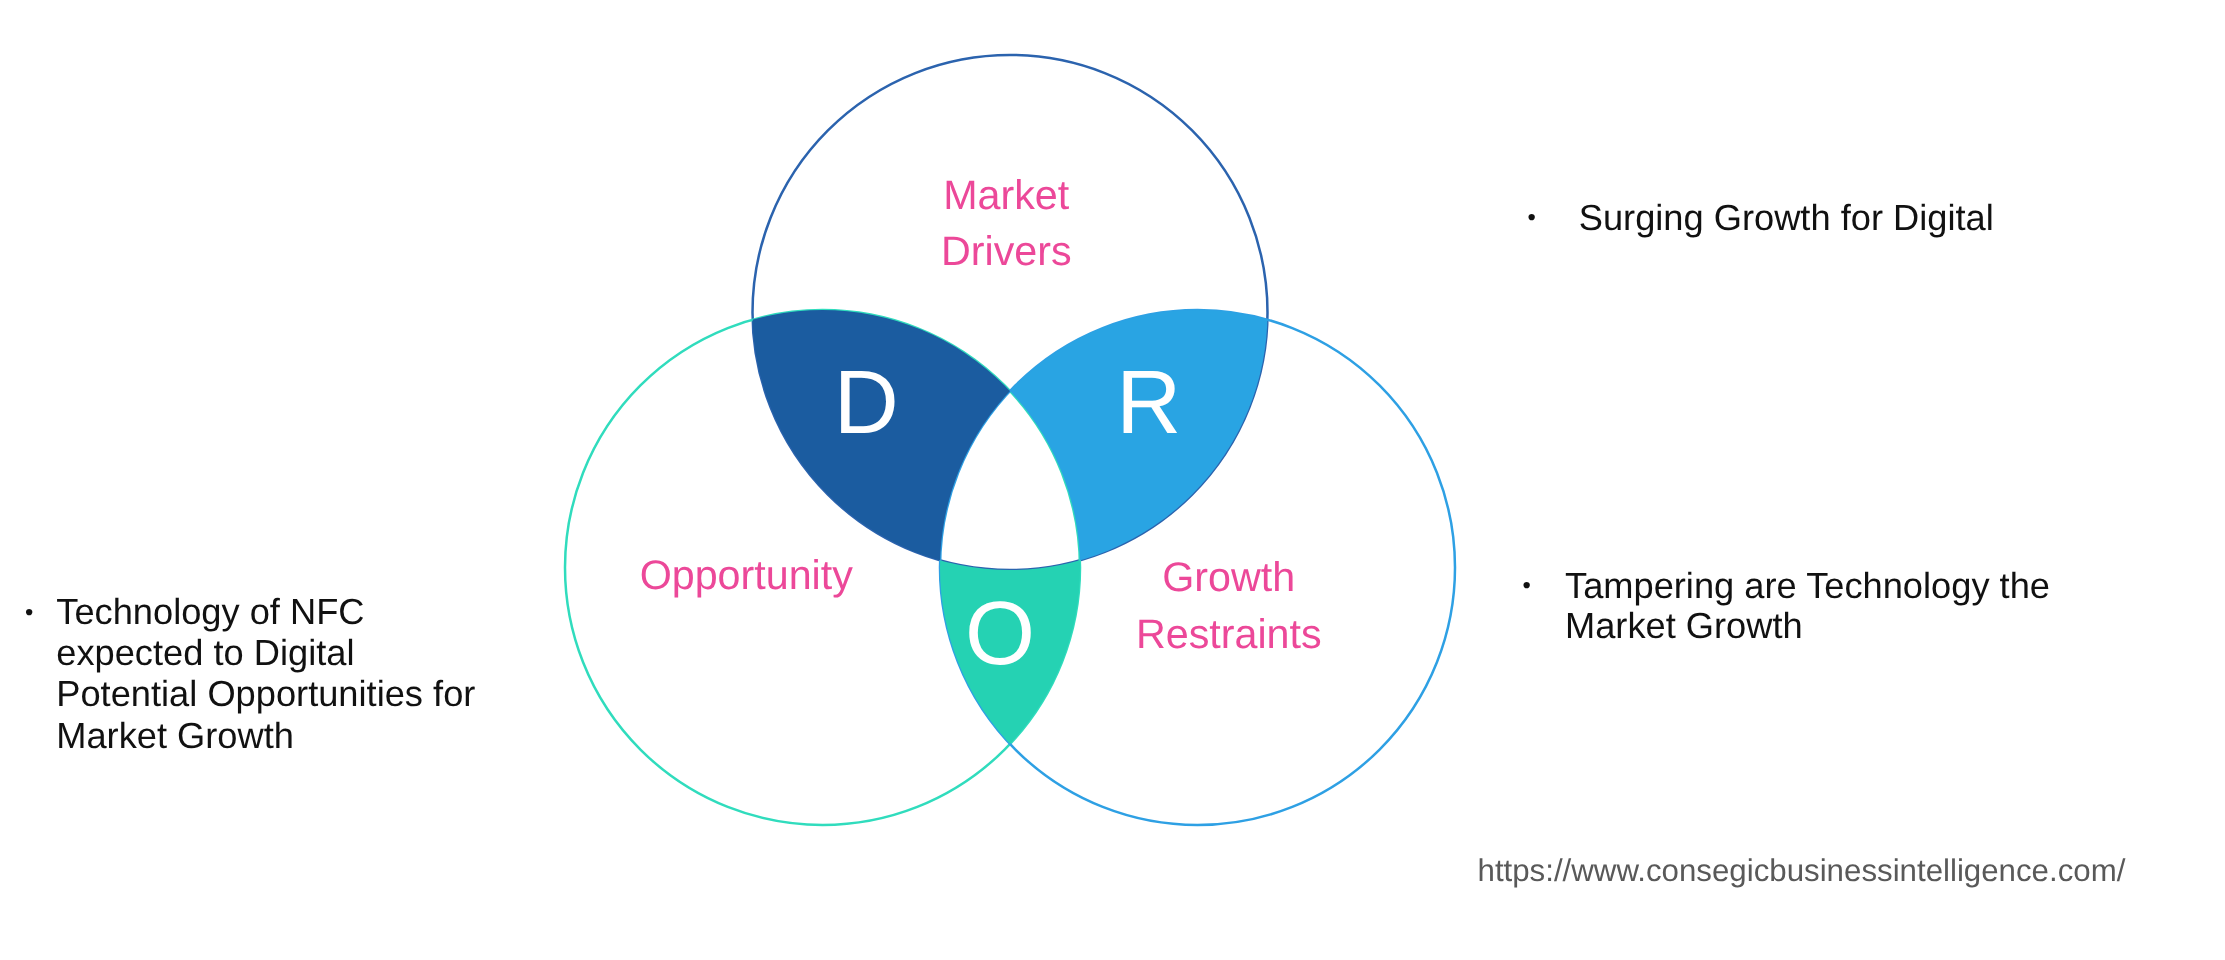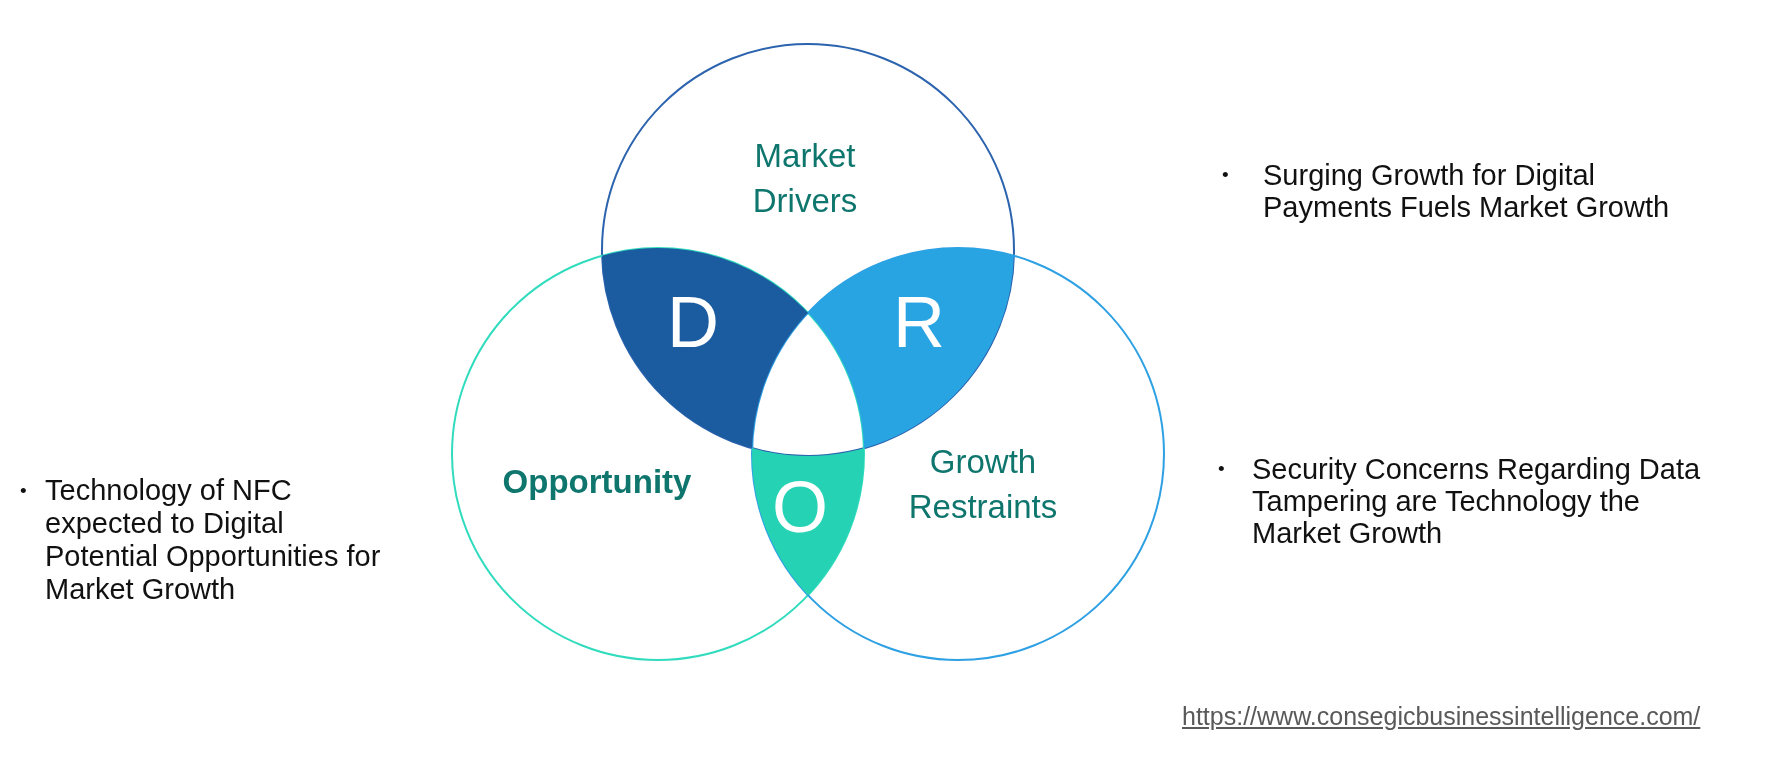--- a/index.html
+++ b/index.html
@@ -2,44 +2,44 @@
 <html><head>
 <meta charset="utf-8">
 <style>
   html,body{margin:0;padding:0;background:#ffffff;}
   .canvas{
     position:relative;width:1780px;height:768px;background:#ffffff;overflow:hidden;
     font-family:"Liberation Sans", sans-serif;
   }
   .venn-svg{position:absolute;left:0;top:0;}
   .circle-label{
-    position:absolute;text-align:center;color:#0f766e;
+    position:absolute;text-align:center;color:#ec4899;
     font-size:33px;line-height:45px;font-weight:400;
   }
   .label-drivers{left:705px;top:133px;width:200px;}
-  .label-opportunity{left:447px;top:459px;width:300px;font-weight:bold;}
+  .label-opportunity{left:447px;top:437px;width:300px;}
   .label-restraints{left:883px;top:439px;width:200px;}
   .lens-letter{
     position:absolute;width:120px;text-align:center;color:#ffffff;
     font-size:72px;line-height:80px;font-weight:400;
   }
   .letter-d{left:633px;top:282px;}
   .letter-r{left:859px;top:282px;}
   .letter-o{left:740px;top:467px;}
   .bullet{position:absolute;display:flex;color:#111111;font-size:29px;}
   .bullet .marker{font-size:19px;color:#111111;}
   .bullet-left{left:20px;top:474px;line-height:33px;}
   .bullet-left .marker{width:25px;line-height:33px;}
   .bullet-right-top{left:1222px;top:159px;line-height:32px;}
   .bullet-right-top .marker{width:41px;line-height:32px;}
   .bullet-right-bottom{left:1218px;top:453px;line-height:32px;}
   .bullet-right-bottom .marker{width:34px;line-height:32px;}
   .source-url{
-    position:absolute;left:1182px;top:701px;color:#595959;
-    font-size:25px;line-height:30px;text-decoration:underline;
+    position:absolute;left:1182px;top:682px;color:#595959;
+    font-size:25px;line-height:30px;
   }
 </style>
 </head>
 <body>
 
 <div class="canvas">
 
   <svg class="venn-svg" width="1780" height="768" viewBox="0 0 1780 768">
     <defs>
       <clipPath id="clip-top">
@@ -94,28 +94,26 @@
       <div>expected to Digital</div>
       <div>Potential Opportunities for</div>
       <div>Market Growth</div>
     </div>
   </div>
 
   <div class="bullet bullet-right-top">
     <span class="marker">•</span>
     <div class="lines">
       <div>Surging Growth for Digital</div>
-      <div>Payments Fuels Market Growth</div>
     </div>
   </div>
 
   <div class="bullet bullet-right-bottom">
     <span class="marker">•</span>
     <div class="lines">
-      <div>Security Concerns Regarding Data</div>
       <div>Tampering are Technology the</div>
       <div>Market Growth</div>
     </div>
   </div>
 
   <div class="source-url">https://www.consegicbusinessintelligence.com/</div>
 
 </div>
 
 </body></html>

